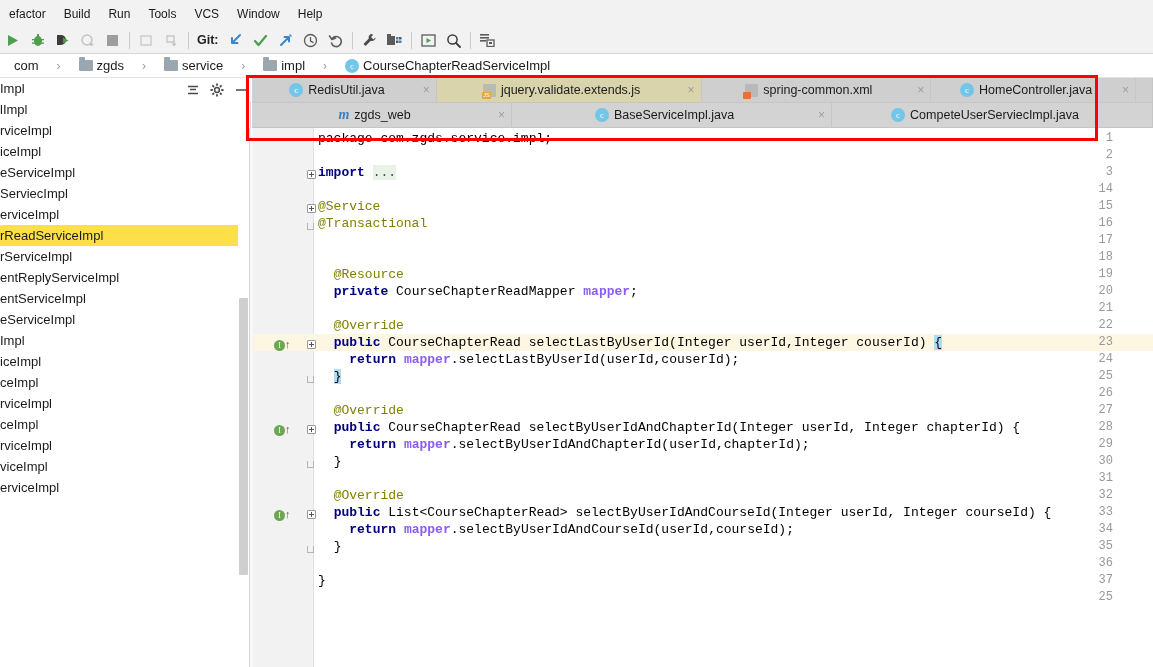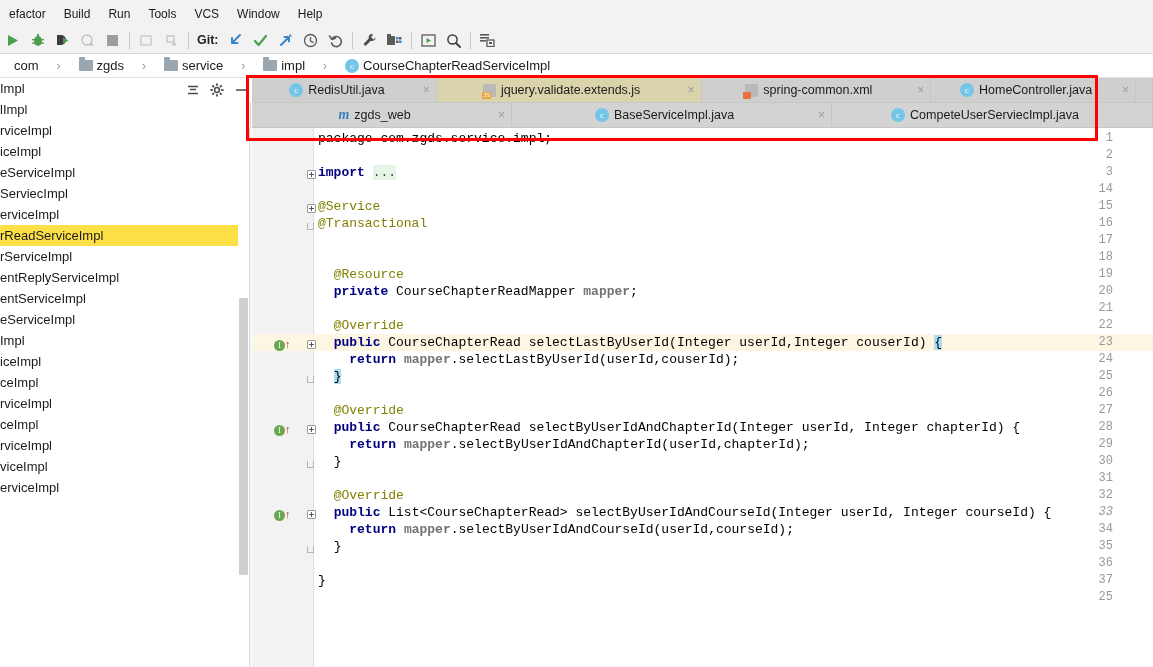--- a/index.html
+++ b/index.html
@@ -161,21 +161,21 @@
     position: absolute; left: 66px; height: 17px; line-height: 17px;
     font-family: "Liberation Mono", monospace; font-size: 13px;
     white-space: pre; color: #000000;
   }
   .hl-line {
     position: absolute; left: 0; width: 901px; height: 17px; background: #fdf6e3;
   }
   .kw { color: #000080; font-weight: bold; }
   .anno { color: #808000; }
   .cls { color: #aaaaaa; }
-  .fld { color: #737373; font-weight: bold; }
+  .fld { color: #8b5cf6; font-weight: bold; }
   .fold-dots { background: #e6f3e6; color: #444; }
   .cursor-brace { background: #aedcf0; }
 
   
   .fold-plus, .fold-minus {
     width: 9px; height: 9px; border: 1px solid #9a9a9a; background: #ffffff;
     position: relative; display: inline-block; border-radius: 1px;
   }
   .fold-plus::before, .fold-minus::before {
     content: ""; position: absolute; left: 1px; top: 3px; width: 5px; height: 1px; background: #555;
@@ -496,21 +496,21 @@
       <div class="foldcol" style="top: 295px;"><span class="fold-plus" style="background:#fff"></span></div>
       <div class="code-line" style="top: 291px; left: 81.64px;"><span class="kw">public</span><span> CourseChapterRead selectByUserIdAndChapterId(Integer userId, Integer chapterId) {</span></div>
       <div class="lnum" style="top: 308px;">29</div>
       <div class="code-line" style="top: 308px; left: 97.28px;"><span class="kw">return</span><span> </span><span class="fld">mapper</span><span>.selectByUserIdAndChapterId(userId,chapterId);</span></div>
       <div class="lnum" style="top: 325px; text-align: right;">30</div>
       <div class="foldcol" style="top: 329px;"><span class="brace-end"></span></div>
       <div class="code-line" style="top: 325px; left: 81.64px;"><span>}</span></div>
       <div class="lnum" style="top: 342px;">31</div>
       <div class="lnum" style="top: 359px;">32</div>
       <div class="code-line" style="top: 359px; left: 81.64px;"><span class="anno">@Override</span></div>
-      <div class="lnum" style="top: 376px; font-style: italic;">33</div>
+      <div class="lnum" style="top: 376px;">33</div>
       <div class="gmark" style="top: 379px;"><span class="impl-marker">I</span><span class="impl-arrow">↑</span></div>
       <div class="foldcol" style="top: 380px;"><span class="fold-plus" style="background:#fff"></span></div>
       <div class="code-line" style="top: 376px; left: 81.64px;"><span class="kw">public</span><span> List&lt;CourseChapterRead&gt; selectByUserIdAndCourseId(Integer userId, Integer courseId) {</span></div>
       <div class="lnum" style="top: 393px;">34</div>
       <div class="code-line" style="top: 393px; left: 97.28px;"><span class="kw">return</span><span> </span><span class="fld">mapper</span><span>.selectByUserIdAndCourseId(userId,courseId);</span></div>
       <div class="lnum" style="top: 410px;">35</div>
       <div class="foldcol" style="top: 414px;"><span class="brace-end"></span></div>
       <div class="code-line" style="top: 410px; left: 81.64px;"><span>}</span></div>
       <div class="lnum" style="top: 427px;">36</div>
       <div class="lnum" style="top: 444px;">37</div>

